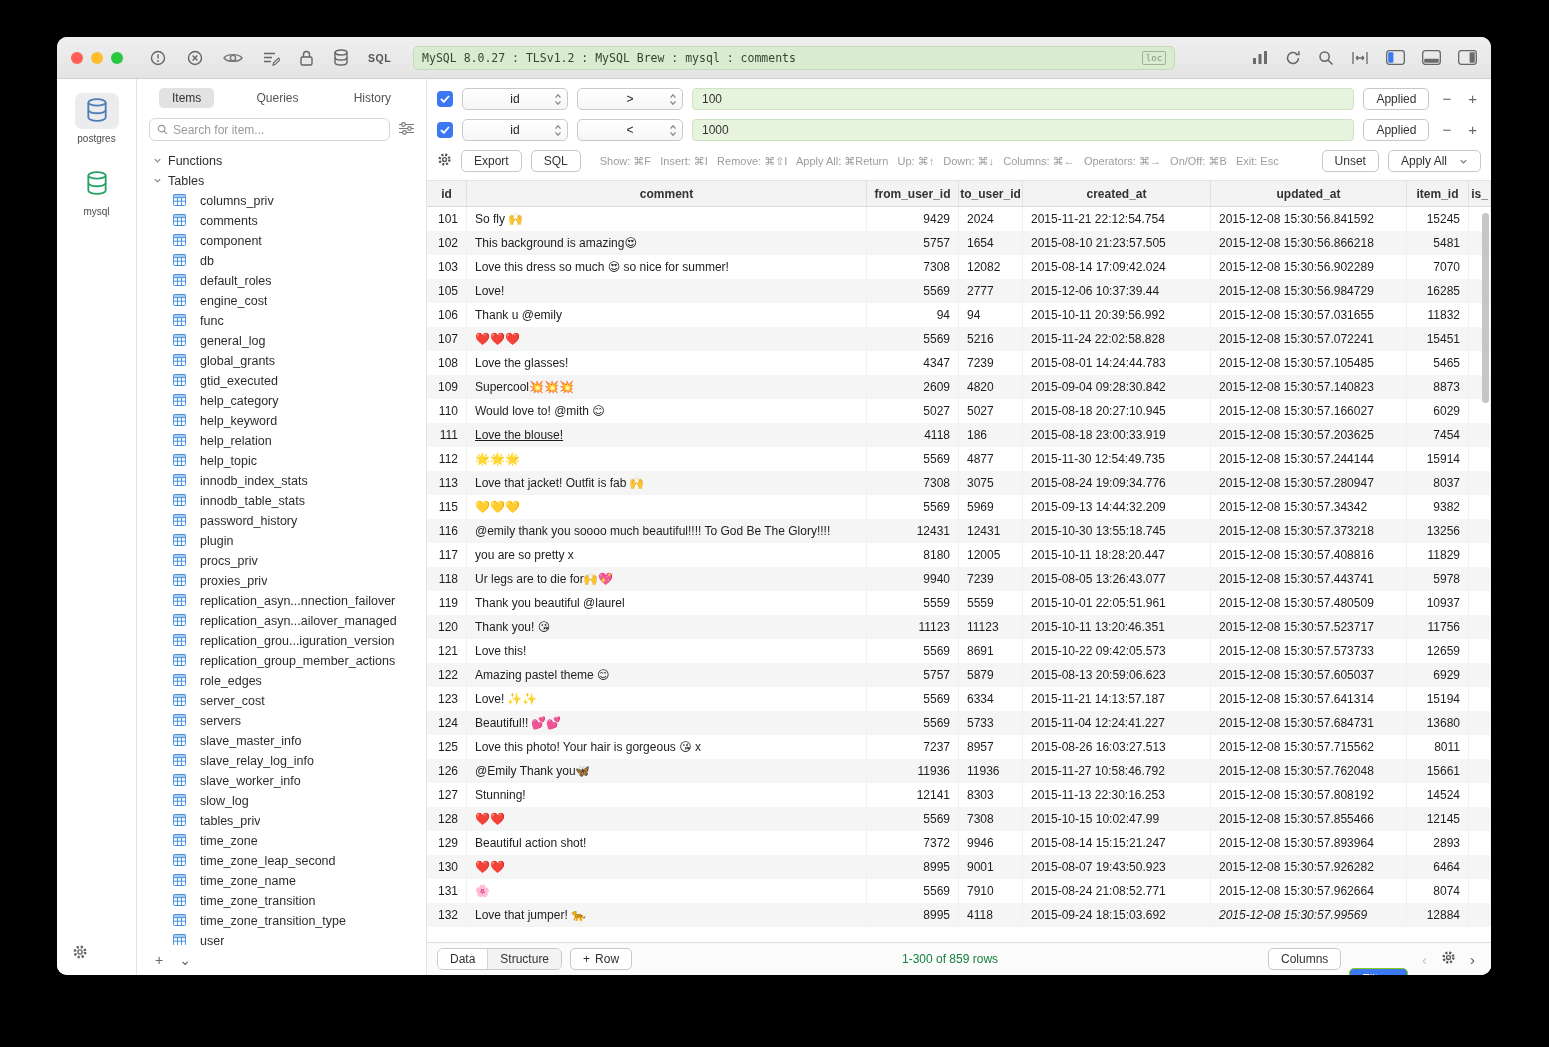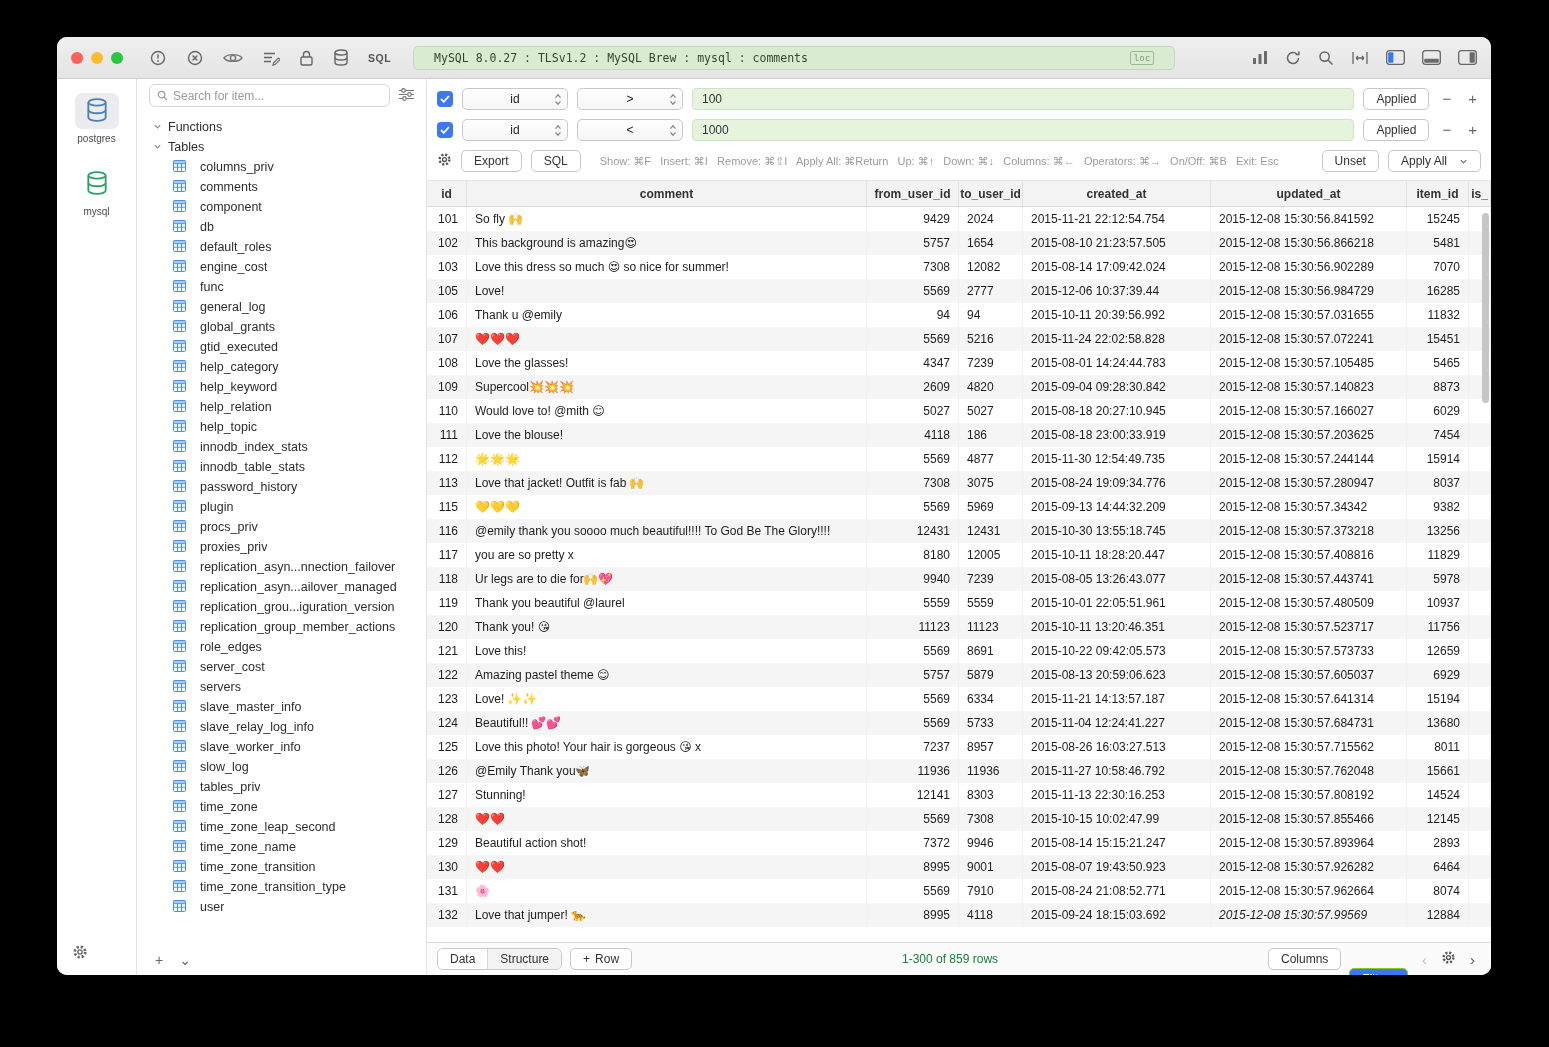--- a/index.html
+++ b/index.html
@@ -10,21 +10,21 @@
   
   .titlebar { height:42px; flex:0 0 42px; background:linear-gradient(#efefef,#e4e4e4); border-bottom:1px solid #cfcfcf;
               display:flex; align-items:center; padding:0 14px; }
   .traffic { display:flex; gap:8px; }
   .light { width:12px; height:12px; border-radius:50%; }
   .light.red{ background:#ff5f57; } .light.yellow{ background:#febc2e; } .light.green{ background:#28c840; }
   .tb-group { display:flex; align-items:center; gap:19px; margin-left:26px; color:#666; }
   .tb-icon { display:flex; align-items:center; justify-content:center; }
   .sql-label { font-size:10.5px; font-weight:bold; color:#555; letter-spacing:.5px; }
   .conn-field { width:762px; height:24px; margin-left:22px; background:#d9ecd2; border:1px solid #c3dab9; border-radius:5px;
-                display:flex; align-items:center; padding:0 20px; font-family:"DejaVu Sans Mono",monospace; font-size:11.5px; color:#38452f; }
+                display:flex; align-items:center; padding:0 8px; font-family:"DejaVu Sans Mono",monospace; font-size:11.5px; color:#38452f; }
   .loc-badge { margin-left:auto; font-size:9px; color:#7d9a72; border:1px solid #9cb893; border-radius:2px; padding:0 3px; line-height:12px; }
   .tb-right { display:flex; align-items:center; gap:17px; margin-left:auto; color:#666; }
 
   
   .app-body { flex:1; display:flex; min-height:0; }
 
   
   .rail { width:80px; flex:0 0 80px; border-right:1px solid #e3e3e3; display:flex; flex-direction:column; align-items:center;
           padding-top:14px; gap:22px; position:relative; background:#fff; }
   .conn-item { display:flex; flex-direction:column; align-items:center; gap:4px; font-size:10px; color:#4a4a4a; }
@@ -221,20 +221,25 @@
       </div>
       <span class="rail-gear">
         <svg width="16" height="16" viewBox="0 0 16 16">
             <circle cx="8" cy="8" r="5.2" fill="none" stroke="#666" stroke-width="2.6" stroke-dasharray="2.2 1.9"></circle>
             <circle cx="8" cy="8" r="2.1" fill="none" stroke="#666" stroke-width="1.4"></circle>
           </svg>
       </span>
     </div>
 
     <div class="sidebar">
+      <div class="sb-tabs">
+        <span class="sb-tab active">Items</span>
+        <span class="sb-tab">Queries</span>
+        <span class="sb-tab">History</span>
+      </div>
       <div class="search-row">
         <div class="search-box">
           <span>
             <svg width="11" height="11" viewBox="0 0 12 12" fill="none" stroke="#9a9a9a" stroke-width="1.3">
                 <circle cx="5" cy="5" r="3.6"></circle>
                 <path d="M7.8 7.8L11 11"></path>
               </svg>
           </span>
           <input placeholder="Search for item..." style="">
         </div>
@@ -741,21 +746,21 @@
               <div class="td align-left" style="width: 400px;">Would love to! @mith 😊</div>
               <div class="td align-right" style="width: 92px;">5027</div>
               <div class="td align-left" style="width: 64px;">5027</div>
               <div class="td align-left" style="width: 188px;">2015-08-18 20:27:10.945</div>
               <div class="td align-left" style="width: 196px;">2015-12-08 15:30:57.166027</div>
               <div class="td align-right" style="width: 62px;">6029</div>
               <div class="td align-left" style="flex: 1 1 0%; min-width: 0px;"></div>
             </div>
             <div class="tr">
               <div class="td align-right" style="width: 40px;">111</div>
-              <div class="td align-left" style="width: 400px;">Love the blouse!</div>
+              <div class="td align-left" style="width: 400px; text-decoration: underline;">Love the blouse!</div>
               <div class="td align-right" style="width: 92px;">4118</div>
               <div class="td align-left" style="width: 64px;">186</div>
               <div class="td align-left" style="width: 188px;">2015-08-18 23:00:33.919</div>
               <div class="td align-left" style="width: 196px;">2015-12-08 15:30:57.203625</div>
               <div class="td align-right" style="width: 62px;">7454</div>
               <div class="td align-left" style="flex: 1 1 0%; min-width: 0px;"></div>
             </div>
             <div class="tr">
               <div class="td align-right" style="width: 40px;">112</div>
               <div class="td align-left" style="width: 400px;">🌟🌟🌟</div>

